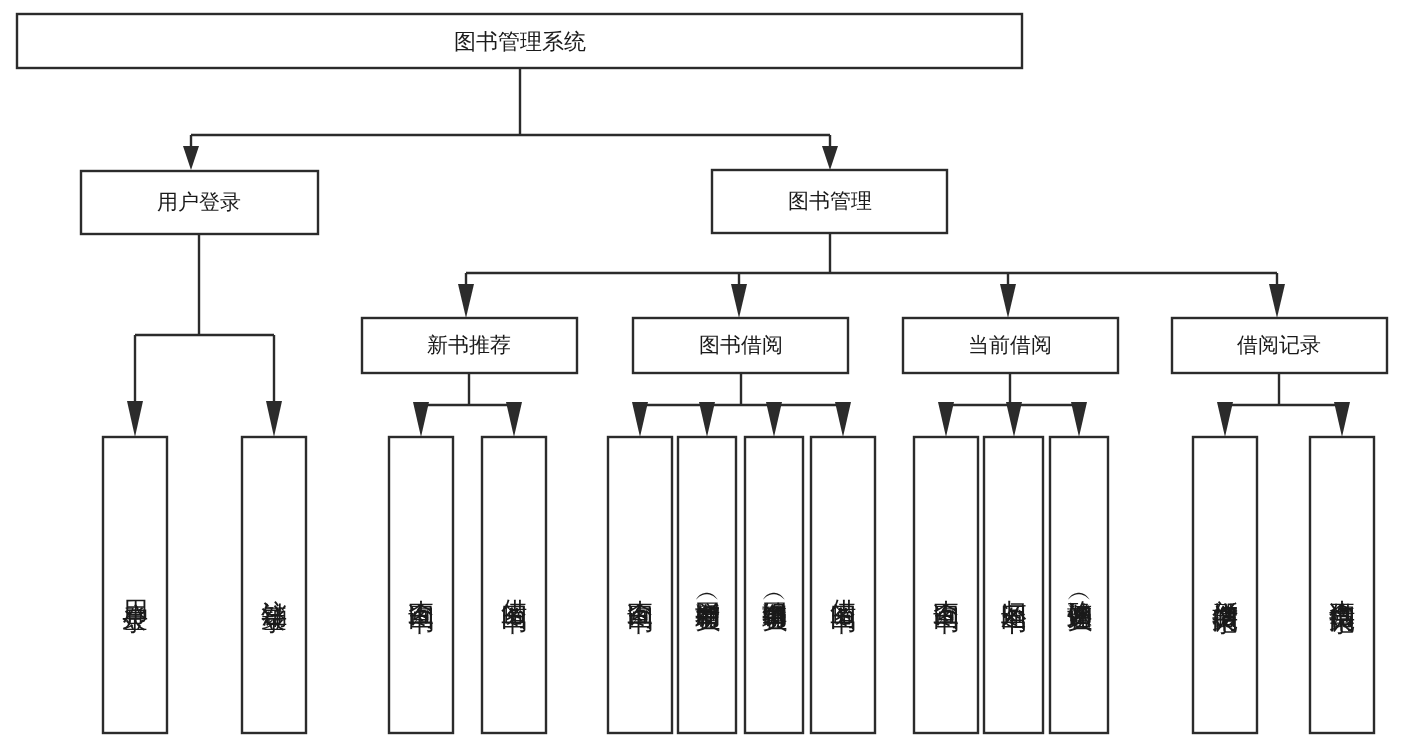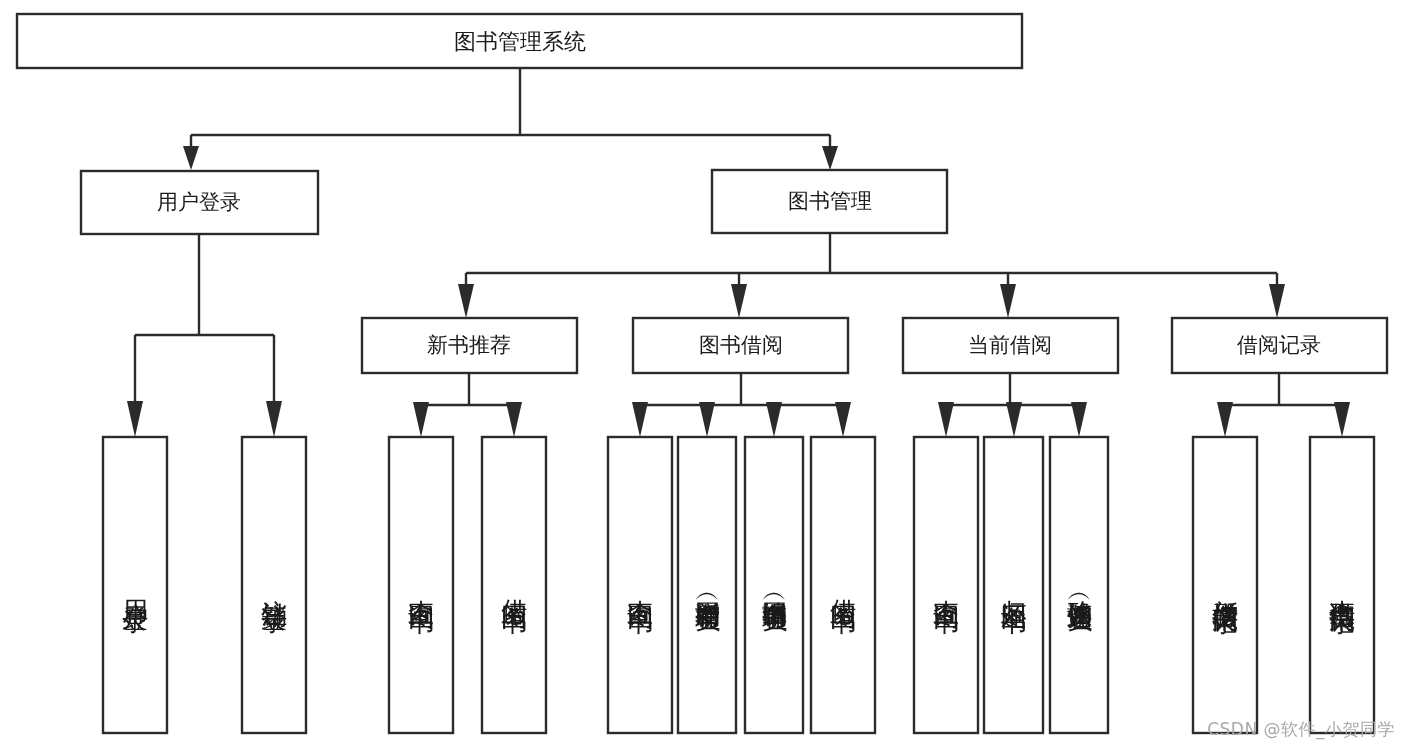--- a/index.html
+++ b/index.html
@@ -203,14 +203,13 @@
   <div class="leaf-label" style="left:745px; top:437px; width:58px; height:296px; font-size:25px; letter-spacing:1px;">编辑图书（管理员）</div>
   <div class="leaf-label" style="left:811px; top:437px; width:64px; height:296px;">借阅图书</div>
 
   <div class="leaf-label" style="left:914px; top:437px; width:64px; height:296px;">查询图书</div>
   <div class="leaf-label" style="left:984px; top:437px; width:59px; height:296px;">归还图书</div>
   <div class="leaf-label" style="left:1050px; top:437px; width:58px; height:296px; font-size:25px; letter-spacing:1px;">确认归还（管理员）</div>
 
   <div class="leaf-label" style="left:1193px; top:437px; width:64px; height:296px; letter-spacing:2px;">新增借阅记录</div>
   <div class="leaf-label" style="left:1310px; top:437px; width:64px; height:296px; letter-spacing:2px;">查询借阅记录</div>
 
-  <div class="watermark">CSDN @软件_小贺同学</div>
 </div>
 
 </body></html>

